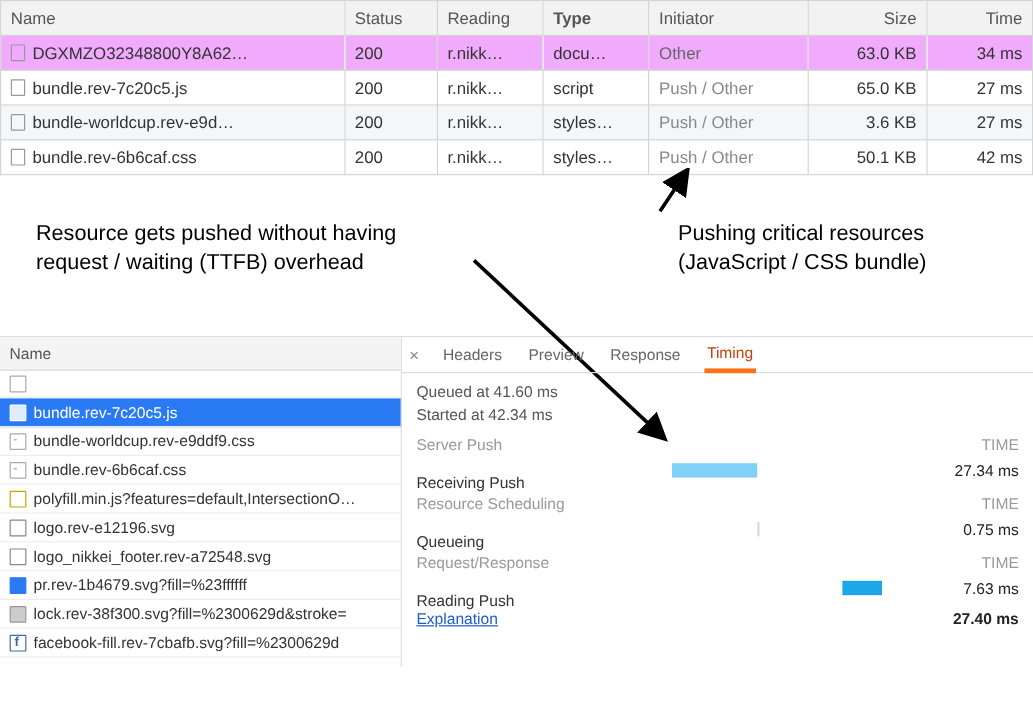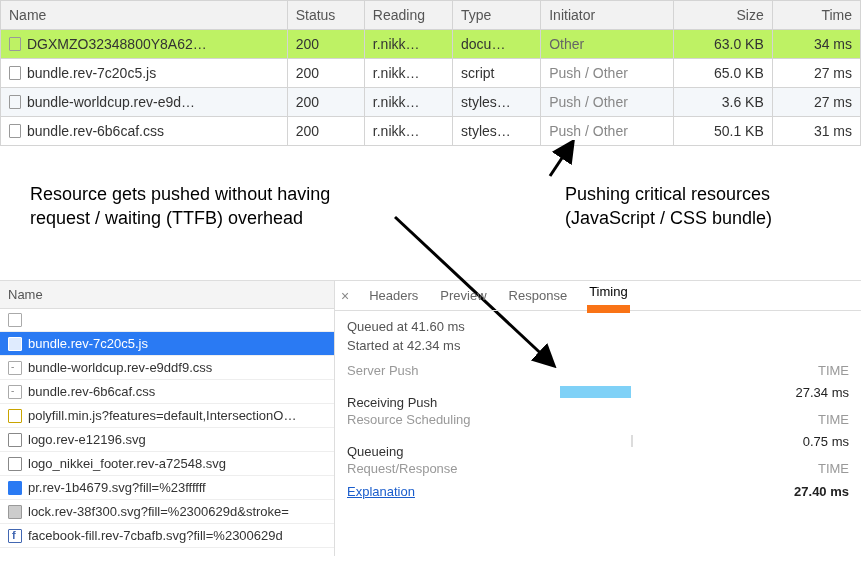--- a/index.html
+++ b/index.html
@@ -26,21 +26,21 @@
     overflow: hidden;
     text-overflow: ellipsis;
     font-size: 14px;
   }
   .network-table th {
     background: #f2f2f2;
     font-weight: 400;
     color: #555;
   }
   .network-table tr.selected td {
-    background: #bef264;
+    background: #f0abfc;
   }
   .network-table tr.alt td {
     background: #f4f7fa;
   }
   .network-table td .file-icon {
     display: inline-block;
     width: 12px; height: 14px;
     border: 1px solid #999;
     border-radius: 1px;
     margin-right: 6px;
@@ -136,21 +136,21 @@
     align-items: center;
     border-bottom: 1px solid #ddd;
     color: #666;
     font-size: 13px;
     padding: 0 6px;
     height: 30px;
     gap: 18px;
   }
   .tabs .close { color:#888; font-size:14px; cursor:pointer; }
   .tab { padding: 6px 2px; cursor:pointer; }
-  .tab.active { color:#000000; border-bottom: 8px solid #f97316; }
+  .tab.active { color:#c2410c; border-bottom: 4px solid #f97316; }
 
   .timing-body { padding: 8px 12px 4px 12px; font-size: 13px; color:#555; }
   .timing-line { margin-bottom: 4px; }
   .section {
     margin-top: 10px;
   }
   .section-head {
     display:flex; justify-content:space-between;
     color:#999; font-size:13px; margin-bottom:4px;
   }
@@ -168,21 +168,21 @@
 </style>
 </head>
 <body>
 
 <table class="network-table">
   <thead>
     <tr>
         <th style="width: 260px;">Name</th>
         <th style="width: 70px;">Status</th>
         <th style="width: 80px;">Reading</th>
-        <th style="width: 80px;">Type</th>
+        <th style="width: 80px; font-weight: bold;">Type</th>
         <th style="width: 120px;">Initiator</th>
         <th class="size" style="width: 90px;">Size</th>
         <th class="time" style="width: 80px;">Time</th>
       </tr>
   </thead>
   <tbody>
       <tr class="selected">
         <td><span class="file-icon"></span><span>DGXMZO32348800Y8A62…</span></td>
         <td>200</td>
         <td>r.nikk…</td>
@@ -209,21 +209,21 @@
         <td class="size">3.6 KB</td>
         <td class="time">27 ms</td>
       </tr>
       <tr>
         <td><span class="file-icon"></span><span>bundle.rev-6b6caf.css</span></td>
         <td>200</td>
         <td>r.nikk…</td>
         <td>styles…</td>
         <td class="initiator-push">Push / Other</td>
         <td class="size">50.1 KB</td>
-        <td class="time">31 ms</td>
+        <td class="time">42 ms</td>
       </tr>
     </tbody>
 </table>
 
 <div class="annotations">
   <div class="ann-left">
     <span>Resource gets pushed without having</span><br>
     <span>request / waiting (TTFB) overhead</span>
   </div>
   <div class="ann-right">
@@ -329,20 +329,27 @@
                 <div class="timing-bar" style="left: 52%; width: 0.6%; background: rgb(220, 220, 220);"></div>
               </div>
               <div class="timing-val">0.75 ms</div>
             </div>
           </div>
           <div class="section">
             <div class="section-head">
               <span>Request/Response</span>
               <span>TIME</span>
             </div>
+            <div class="timing-row">
+              <div class="timing-label">Reading Push</div>
+              <div class="timing-track">
+                <div class="timing-bar" style="left: 76%; width: 11%; background: rgb(30, 167, 232);"></div>
+              </div>
+              <div class="timing-val">7.63 ms</div>
+            </div>
           </div>
         </div>
       <div class="total-row">
         <span class="explain">Explanation</span>
         <span class="tv">27.40 ms</span>
       </div>
     </div>
   </div>
 </div>
 

